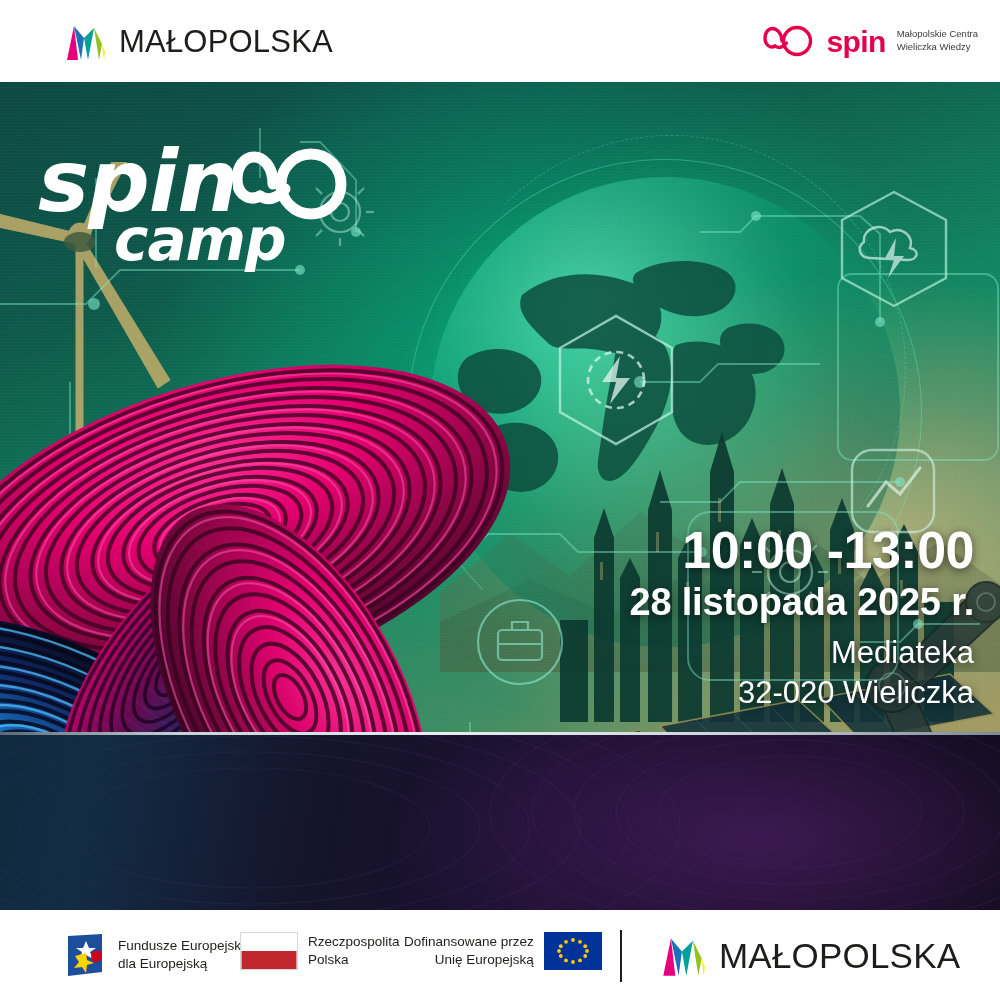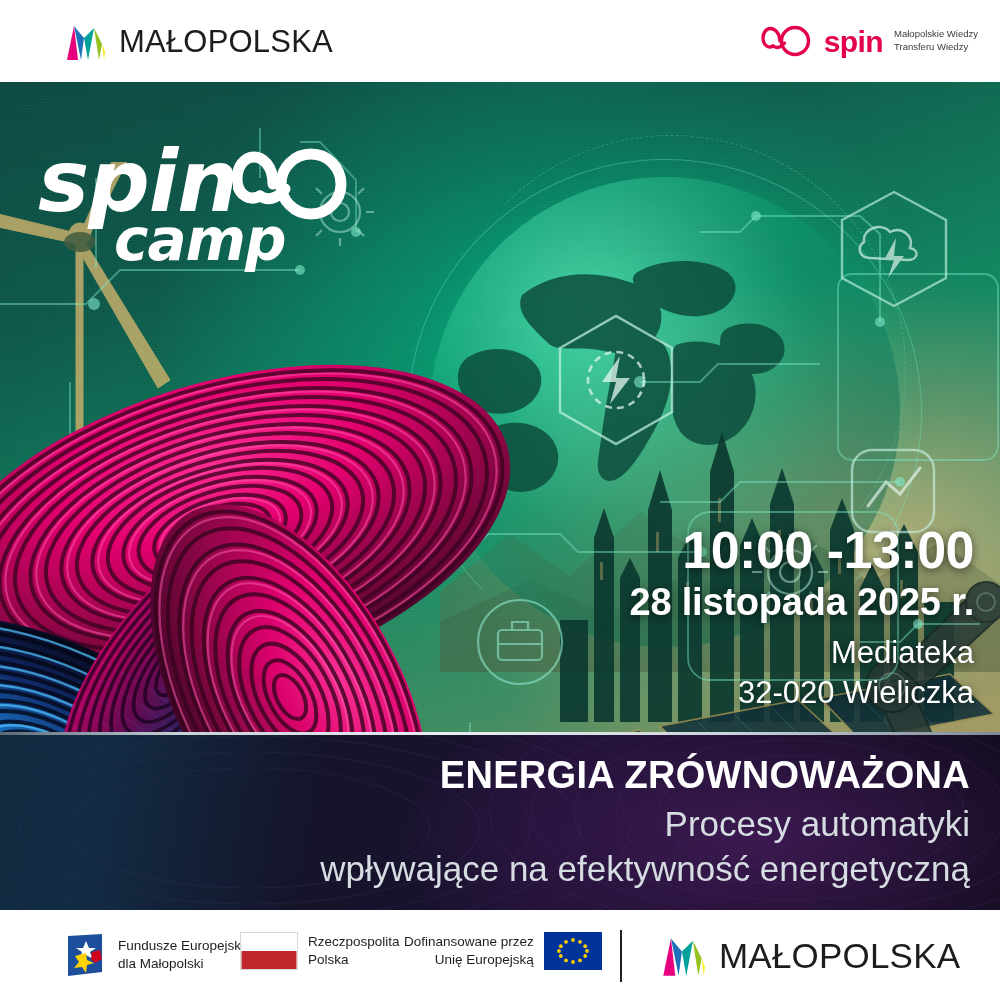--- a/index.html
+++ b/index.html
@@ -160,22 +160,22 @@
     </div>
 
     <div class="spin-logo">
       <svg class="spin-mark" viewBox="0 0 54 34">
         <path d="M19 17 C19 9 13.5 4.5 9.5 4.5 C5 4.5 2 9 2 14 C2 21 7.5 25 12 22" fill="none" stroke="#e4004b" stroke-width="3.4" stroke-linecap="round"></path>
         <circle cx="34" cy="17" r="13.5" fill="none" stroke="#e4004b" stroke-width="3.4"></circle>
         <path d="M12 22 C16 25 20.5 23 23.5 19" fill="none" stroke="#e4004b" stroke-width="3.4" stroke-linecap="round"></path>
       </svg>
       <span class="spin-word">spin</span>
       <span class="spin-tag">
-        <span>Małopolskie Wiedzy</span><br>
-        <span>Transferu Wiedzy</span>
+        <span>Małopolskie Centra</span><br>
+        <span>Wieliczka Wiedzy</span>
       </span>
     </div>
   </div>
 
   <div class="hero">
 
     <div class="sky-glow"></div>
 
     <svg class="mountains" viewBox="0 0 560 200" preserveAspectRatio="none">
       <path d="M0 120 L70 62 L130 104 L200 40 L280 96 L350 52 L430 110 L500 70 L560 112 L560 200 L0 200 Z" fill="#5c6b48" opacity=".75"></path>
@@ -545,39 +545,34 @@
       </g>
       <g fill="none" stroke="#4a2a68" stroke-width="1.1" opacity=".5">
         <ellipse cx="790" cy="80" rx="300" ry="120"></ellipse>
         <ellipse cx="790" cy="80" rx="258" ry="104"></ellipse>
         <ellipse cx="790" cy="80" rx="216" ry="88"></ellipse>
         <ellipse cx="790" cy="80" rx="174" ry="72"></ellipse>
         <ellipse cx="790" cy="80" rx="132" ry="56"></ellipse>
       </g>
     </svg>
     <div class="panel-top-line"></div>
-    <div class="panel-txt">
-      <div class="p-title">ENERGIA ZRÓWNOWAŻONA</div>
-      <div class="p-sub1">Procesy automatyki</div>
-      <div class="p-sub2">wpływające na efektywność energetyczną</div>
-    </div>
   </div>
 
   <div class="footer">
 
     <div class="fgroup f-fe">
       <svg width="46" height="46" viewBox="0 0 46 46">
         <path d="M6 4 L40 2 L40 40 L6 44 Z" fill="#1d4e9b"></path>
         <path d="M24 9 L27 16 L34 16 L28 20 L31 27 L24 23 L18 27 L20 20 L14 16 L21 16 Z" fill="#ffffff"></path>
         <path d="M13 24 L17 30 L12 36 L20 35 L24 41 L25 33 L32 31 L25 28 L24 21 Z" fill="#ffd200"></path>
         <path d="M30 20 L38 18 L40 27 L33 31 L29 27 Z" fill="#d0021b"></path>
       </svg>
       <span class="f-lbl">
         <span>Fundusze Europejskie</span><br>
-        <span>dla Małopolski</span>
+        <span>dla Europejską</span>
       </span>
     </div>
 
     <div class="fgroup f-flag-pl">
       <svg class="plflag" viewBox="0 0 58 38">
         <rect class="w" x="0" y="0" width="58" height="19"></rect>
         <rect class="r" x="0" y="19" width="58" height="19"></rect>
       </svg>
       <span class="f-lbl">
         <span>Rzeczpospolita</span><br>

